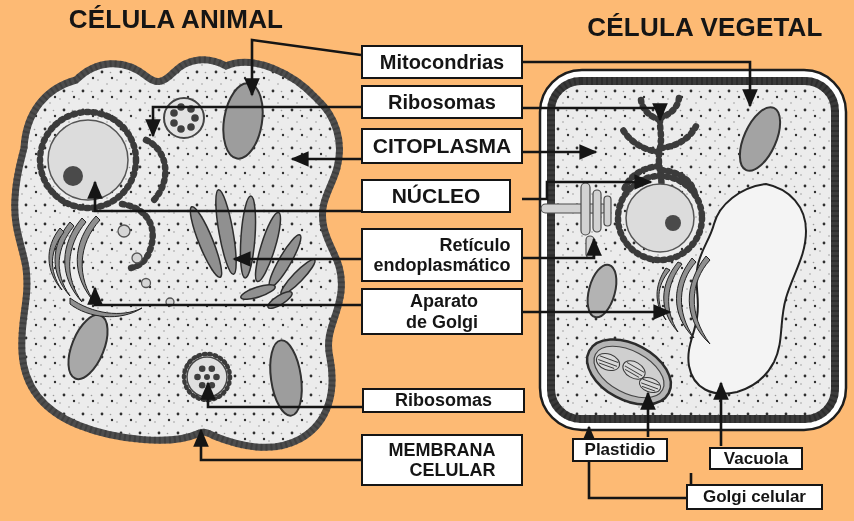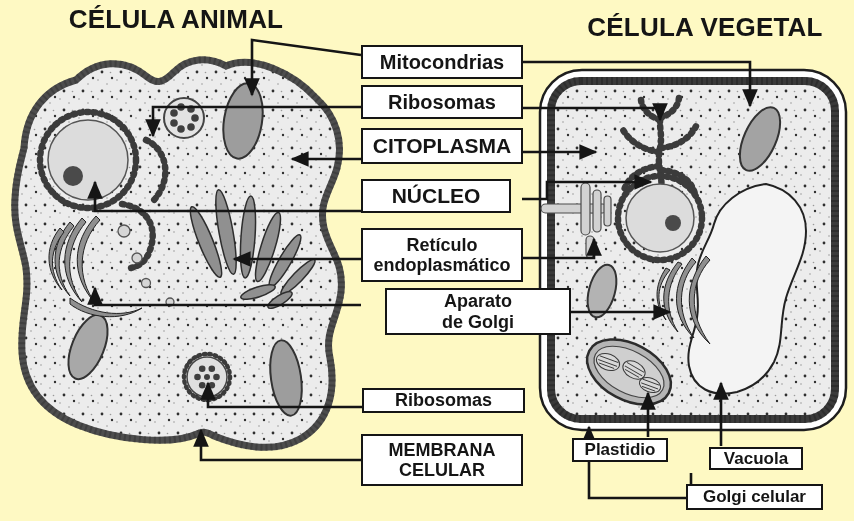--- a/index.html
+++ b/index.html
@@ -1,24 +1,24 @@
 <!DOCTYPE html>
 <html><head>
 <meta charset="utf-8">
 <style>
   html,body{margin:0;padding:0;background:#fff;}
-  .stage{position:relative;width:854px;height:521px;background:#fef9c3;overflow:hidden;
+  .stage{position:relative;width:854px;height:521px;background:#fdba74;overflow:hidden;
          font-family:"Liberation Sans",sans-serif;}
   .stage svg{position:absolute;left:0;top:0;}
   .title{position:absolute;font-size:26px;font-weight:bold;color:#151515;text-align:center;
          letter-spacing:.2px;}
   .lbl{position:absolute;box-sizing:border-box;border:2.5px solid #151515;background:#fff;
        color:#151515;display:flex;align-items:center;justify-content:center;text-align:center;
        font-weight:bold;font-size:20px;line-height:1.12;white-space:pre-line;}
-  .sm{font-size:18px;}
+  .sm{font-size:18px;text-align:right;}
   .xs{font-size:17px;}
 </style>
 </head>
 <body>
 
 <div class="stage">
 
 <svg width="854" height="521" viewBox="0 0 854 521">
   <defs>
     <pattern id="stip" patternUnits="userSpaceOnUse" width="19" height="19">
@@ -195,21 +195,21 @@
 
 <div class="title" style="left:36px;top:4px;width:280px;">CÉLULA ANIMAL</div>
 <div class="title" style="left:562px;top:12px;width:286px;">CÉLULA VEGETAL</div>
 
 <div class="lbl" style="left:361px;top:85px;width:162px;height:34px;">Ribosomas</div>
 <div class="lbl" style="left:361px;top:45px;width:162px;height:34px;">Mitocondrias</div>
 <div class="lbl" style="left:361px;top:128px;width:162px;height:36px;font-size:21px;">CITOPLASMA</div>
 <div class="lbl" style="left:361px;top:179px;width:150px;height:34px;font-size:21px;">NÚCLEO</div>
 <div class="lbl sm" style="left:361px;top:228px;width:162px;height:54px;">Retículo
 endoplasmático</div>
-<div class="lbl sm" style="left:361px;top:288px;width:186px;height:47px;margin-left:24px;">Aparato
+<div class="lbl sm" style="left:361px;top:288px;width:162px;height:47px;">Aparato
 de Golgi</div>
 <div class="lbl sm" style="left:362px;top:388px;width:163px;height:25px;">Ribosomas</div>
 <div class="lbl sm" style="left:361px;top:434px;width:162px;height:52px;">MEMBRANA
 CELULAR</div>
 <div class="lbl xs" style="left:709px;top:447px;width:94px;height:23px;">Vacuola</div>
 <div class="lbl xs" style="left:572px;top:438px;width:96px;height:24px;">Plastidio</div>
 <div class="lbl xs" style="left:686px;top:484px;width:137px;height:26px;">Golgi celular</div>
 
 </div>
 

